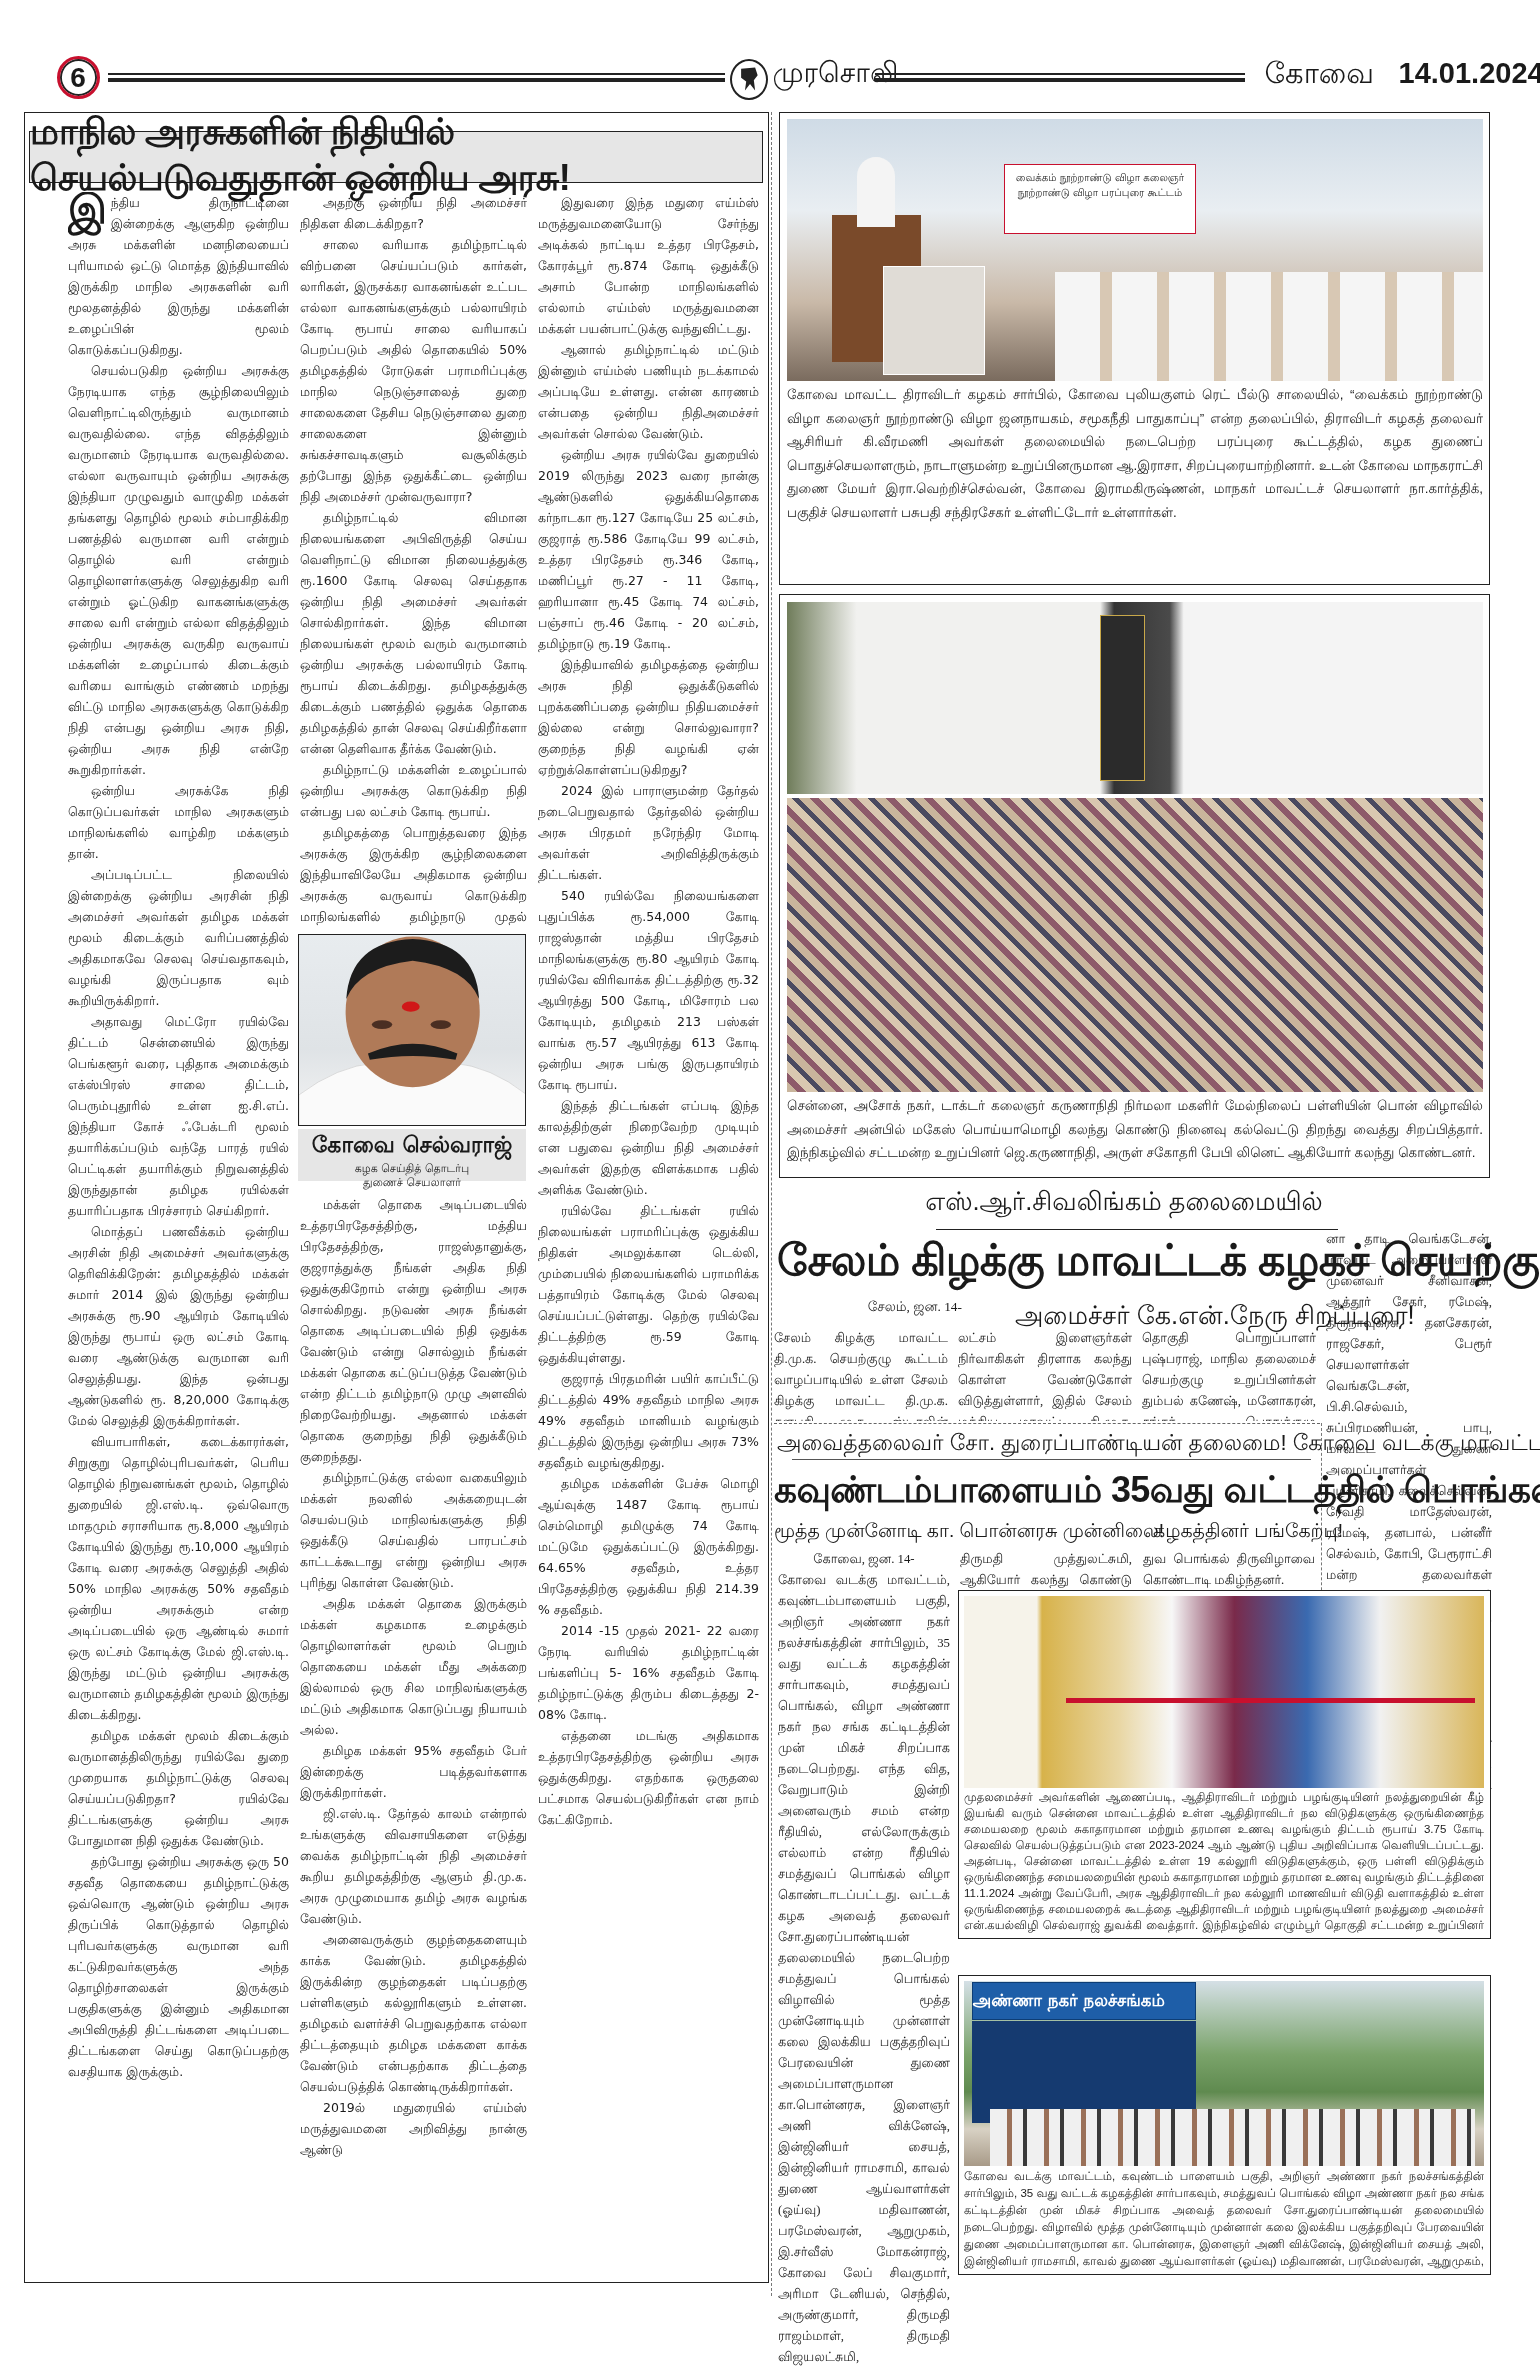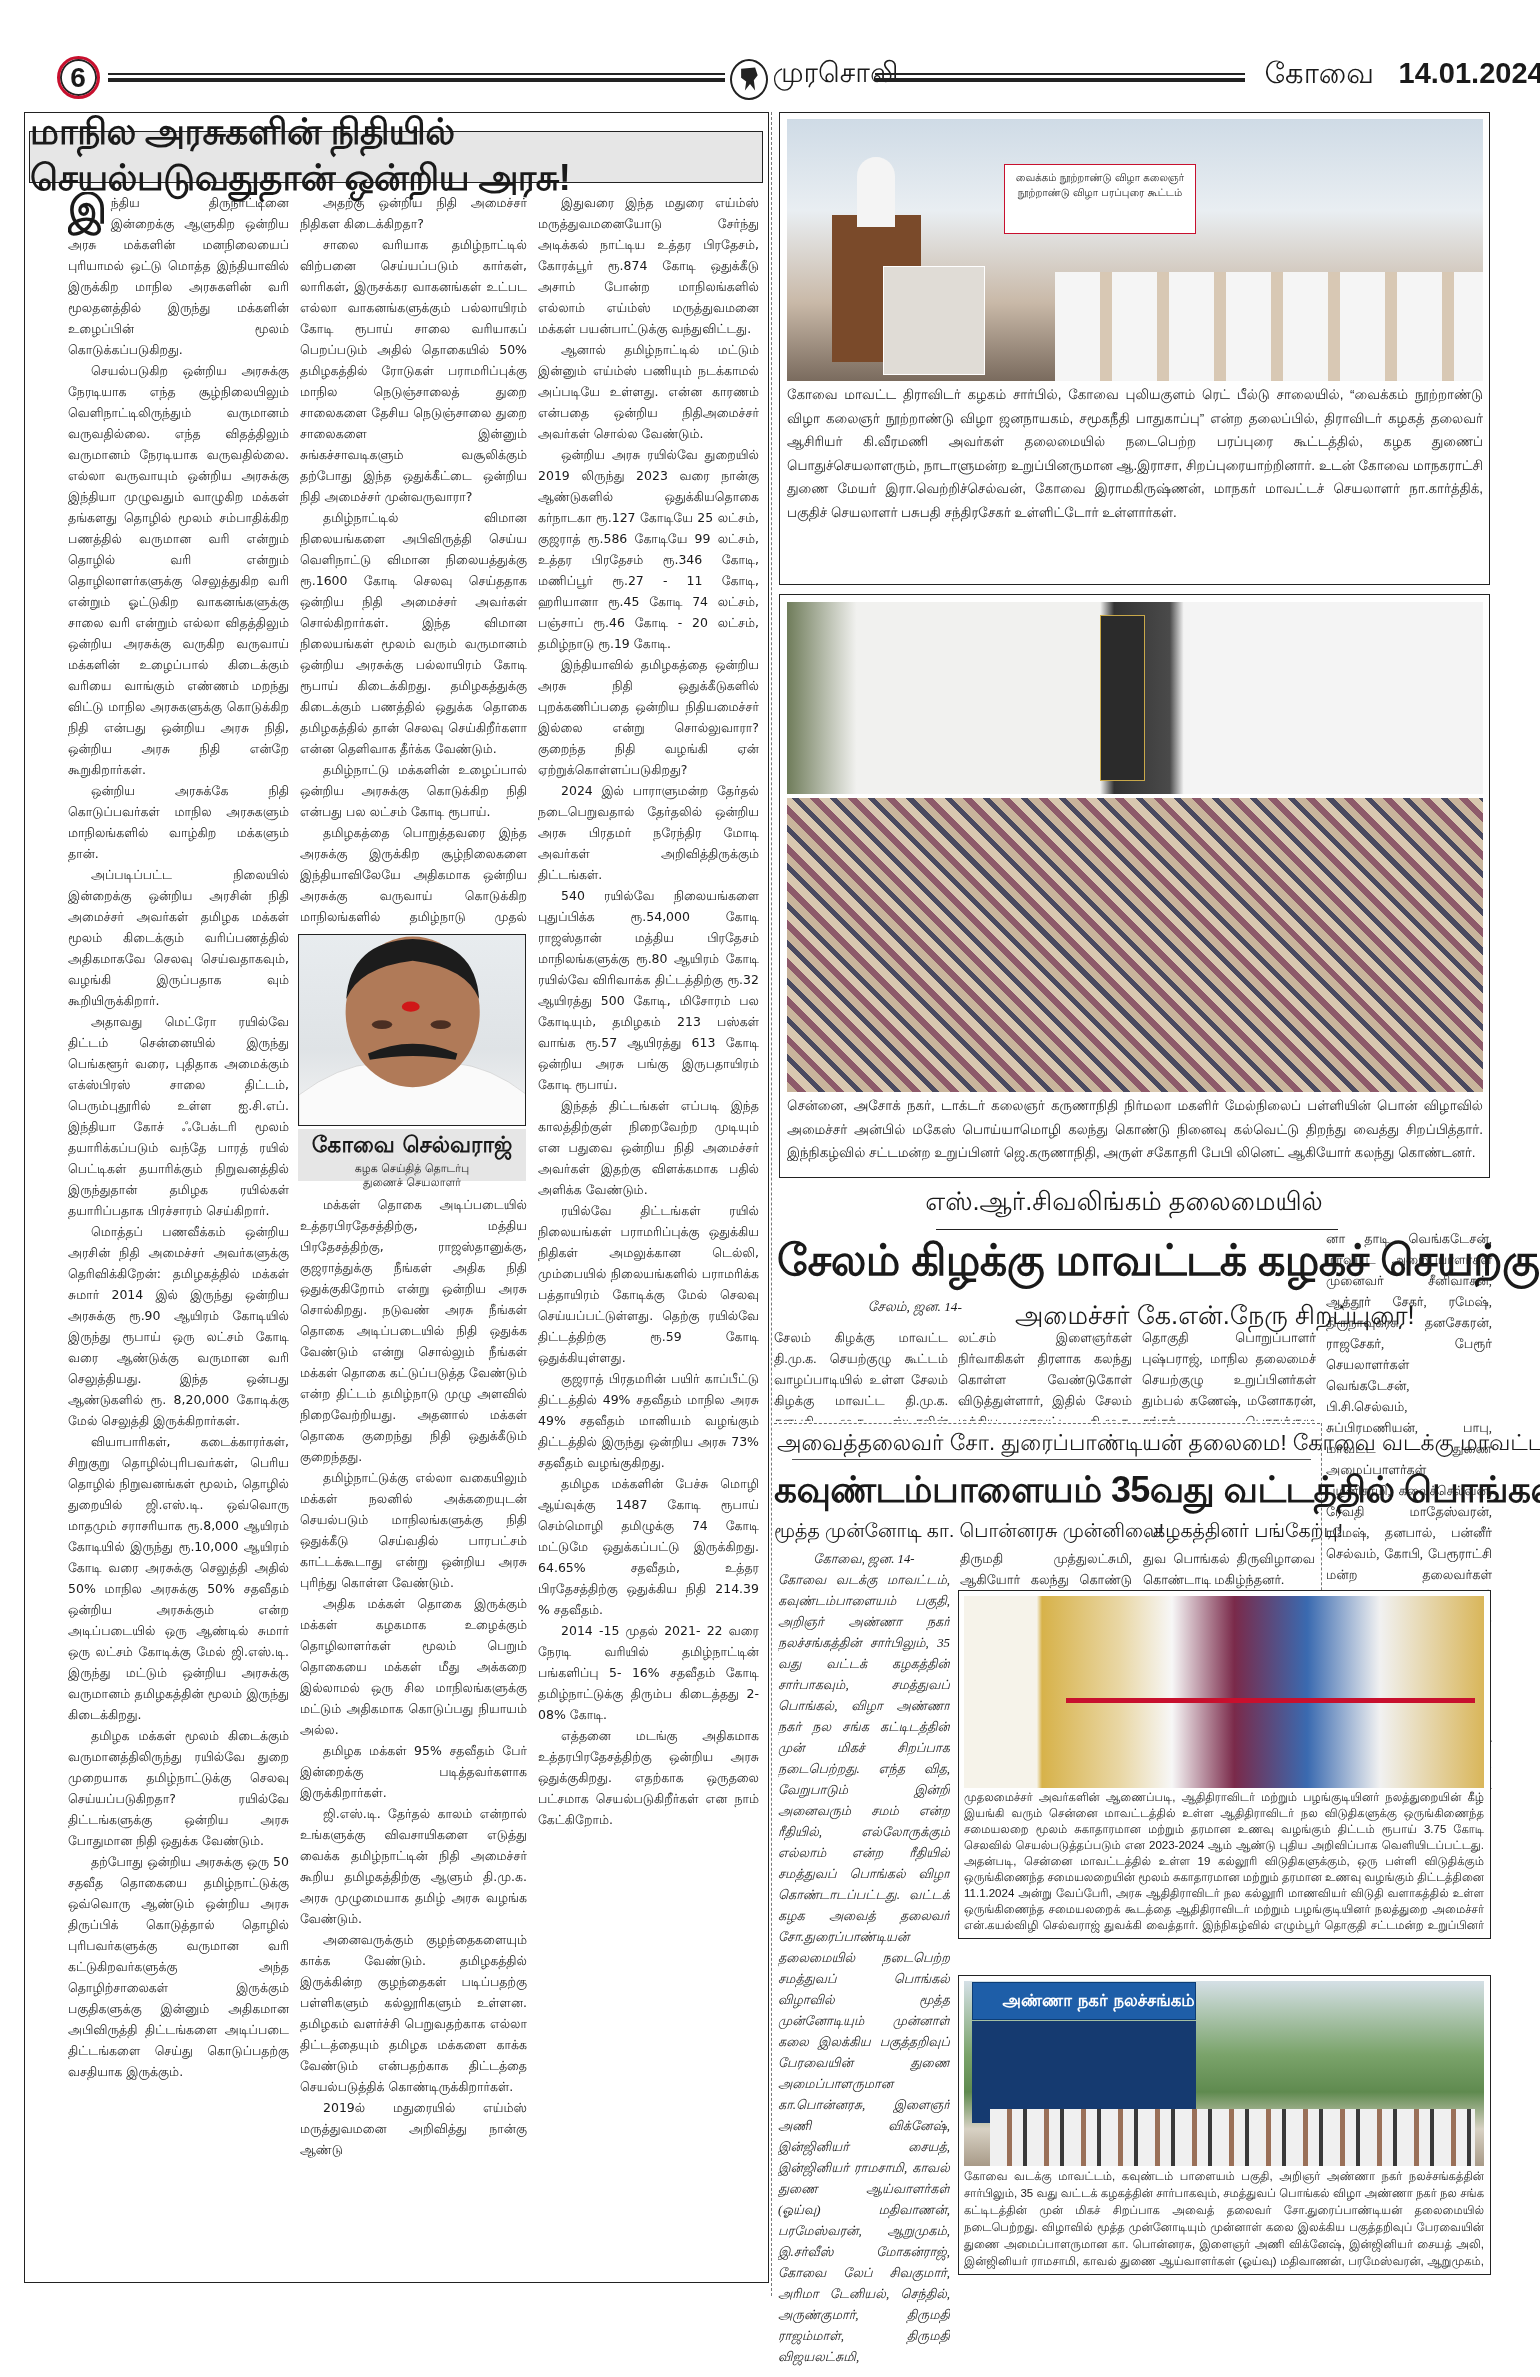--- a/index.html
+++ b/index.html
@@ -18,21 +18,21 @@
 .col p{text-indent:23px}
 .dropcap{float:left;font:bold 40px/33px "DejaVu Serif",serif;margin-right:3.8px}
 .photo{position:absolute;overflow:hidden}
 .caption{position:absolute;font:13.4px/23.6px "Liberation Sans",sans-serif;text-align:justify;overflow:hidden}
 .vsep{position:absolute;border-left:1.3px dashed #777}
 .hsep{position:absolute;border-top:1.3px dashed #666}
 .kicker{position:absolute;font:25.5px "Liberation Sans",sans-serif;text-align:center}
 .big-head{position:absolute;font:bold 43px "Liberation Sans",sans-serif;text-align:center;letter-spacing:-0.6px;white-space:nowrap}
 .sub-head{position:absolute;font:25.5px "Liberation Sans",sans-serif;white-space:nowrap}
 .ncol{position:absolute;font:12.8px/21px "Liberation Serif",serif;text-align:justify;overflow:hidden}
-.ncol.italic{font-style:italic}
+.ncol.italic{}
 .name-plate{position:absolute;left:298px;top:1129px;width:228px;height:52px;background:#e6e6e6;text-align:center}
 </style>
 </head>
 <body>
 
 <div class="masthead">
   <div class="pg-num">6</div>
   <div class="rule" style="left:82px;top:22px;width:617px"></div>
   <div class="logo">
     <svg width="25.5" height="28" viewBox="0 0 40 44">
@@ -160,20 +160,20 @@
 <div class="ncol" style="left:1143px;top:1549px;width:172px;height:42px">துவ பொங்கல் திருவிழாவை கொண்டாடி மகிழ்ந்தனர்.</div>
 
 <div class="box" style="left:958px;top:1590px;width:533px;height:349px;border-width:1.3px"></div>
 <div class="photo" style="left:964px;top:1596px;width:520px;height:192px;background:linear-gradient(90deg,#f6f3ea 0%,#f6f3ea 14%,#d7b24a 15%,#e9d7a5 30%,#f7f7f7 40%,#7a2a4a 52%,#3a6ab0 66%,#f1f1f1 80%,#d9b65a 100%)">
   <div style="position:absolute;left:102px;top:102px;width:409px;height:5.1px;background:#c8102e"></div>
 </div>
 <div class="caption" style="left:964px;top:1789px;width:520px;height:147px;font-size:11.5px;line-height:16px">முதலமைச்சர் அவர்களின் ஆணைப்படி, ஆதிதிராவிடர் மற்றும் பழங்குடியினர் நலத்துறையின் கீழ் இயங்கி வரும் சென்னை மாவட்டத்தில் உள்ள ஆதிதிராவிடர் நல விடுதிகளுக்கு ஒருங்கிணைந்த சமையலறை மூலம் சுகாதாரமான மற்றும் தரமான உணவு வழங்கும் திட்டம் ரூபாய் 3.75 கோடி செலவில் செயல்படுத்தப்படும் என 2023-2024 ஆம் ஆண்டு புதிய அறிவிப்பாக வெளியிடப்பட்டது. அதன்படி, சென்னை மாவட்டத்தில் உள்ள 19 கல்லூரி விடுதிகளுக்கும், ஒரு பள்ளி விடுதிக்கும் ஒருங்கிணைந்த சமையலறையின் மூலம் சுகாதாரமான மற்றும் தரமான உணவு வழங்கும் திட்டத்தினை 11.1.2024 அன்று வேப்பேரி, அரசு ஆதிதிராவிடர் நல கல்லூரி மாணவியர் விடுதி வளாகத்தில் உள்ள ஒருங்கிணைந்த சமையலறைக் கூடத்தை ஆதிதிராவிடர் மற்றும் பழங்குடியினர் நலத்துறை அமைச்சர் என்.கயல்விழி செல்வராஜ் துவக்கி வைத்தார். இந்நிகழ்வில் எழும்பூர் தொகுதி சட்டமன்ற உறுப்பினர் இ.பரந்தாமன் உள்ளிட்ட பலர் கலந்து கொண்டனர்.</div>
 
 <div class="box" style="left:958px;top:1975px;width:533px;height:300px;border-width:1.3px"></div>
 <div class="photo" style="left:964px;top:1981px;width:520px;height:185px;background:linear-gradient(180deg,#d5e0e6 0%,#7aa36a 40%,#5f8a4f 60%,#d8d2c4 80%,#a89a88 100%)">
-  <div style="position:absolute;left:7.7px;top:1.3px;width:224px;height:38px;background:#1e5ea8;color:#fff;font:bold 16.6px 'DejaVu Sans',sans-serif;display:flex;align-items:center;justify-content:flex-end;border:1.3px solid #0d3d75">
+  <div style="position:absolute;left:7.7px;top:1.3px;width:224px;height:38px;background:#1e5ea8;color:#fff;font:bold 16.6px 'DejaVu Sans',sans-serif;display:flex;align-items:center;justify-content:flex-start;border:1.3px solid #0d3d75">
     <span>அண்ணா நகர் நலச்சங்கம்</span>
   </div>
   <div style="position:absolute;left:7.7px;top:40px;width:224px;height:102px;background:#153a70"></div>
   <div style="position:absolute;left:25.5px;top:128px;width:485px;height:57px;background:repeating-linear-gradient(90deg,#f0f0f0 0 16.6px,#9a7058 16.6px 22px,#f0f0f0 22px 33px,#3a3a3a 33px 37px)"></div>
 </div>
 <div class="caption" style="left:964px;top:2168px;width:520px;height:103px;font-size:11.5px;line-height:17px">கோவை வடக்கு மாவட்டம், கவுண்டம் பாளையம் பகுதி, அறிஞர் அண்ணா நகர் நலச்சங்கத்தின் சார்பிலும், 35 வது வட்டக் கழகத்தின் சார்பாகவும், சமத்துவப் பொங்கல் விழா அண்ணா நகர் நல சங்க கட்டிடத்தின் முன் மிகச் சிறப்பாக அவைத் தலைவர் சோ.துரைப்பாண்டியன் தலைமையில் நடைபெற்றது. விழாவில் மூத்த முன்னோடியும் முன்னாள் கலை இலக்கிய பகுத்தறிவுப் பேரவையின் துணை அமைப்பாளருமான கா. பொன்னரசு, இளைஞர் அணி விக்னேஷ், இன்ஜினியர் சையத் அலி, இன்ஜினியர் ராமசாமி, காவல் துணை ஆய்வாளர்கள் (ஓய்வு) மதிவாணன், பரமேஸ்வரன், ஆறுமுகம், இ.சர்வீஸ் மோகன்ராஜ், கோவை லேப் சிவகுமார் உள்ளிட்ட பலர் கலந்து கொண்டு சமத்துவப் பொங்கல் திருவிழாவை கொண்டாடி மகிழ்ந்தனர்.</div>
 
 
 </body></html>

